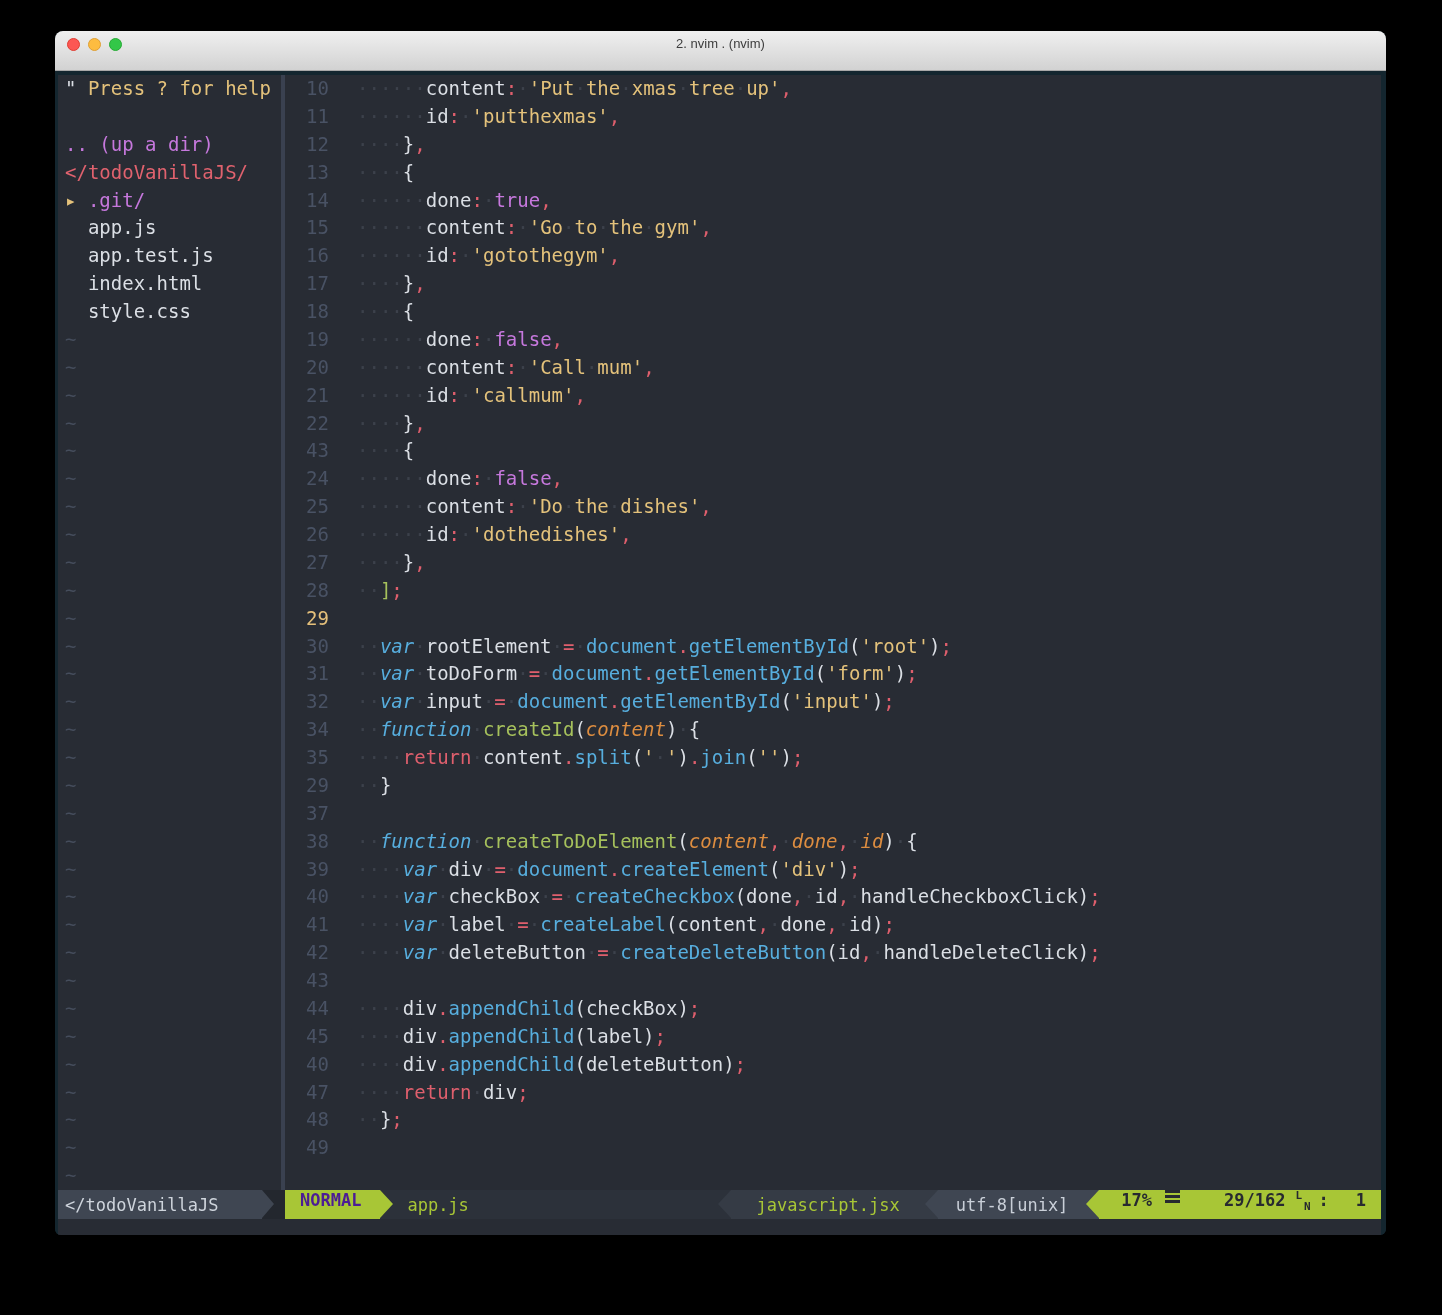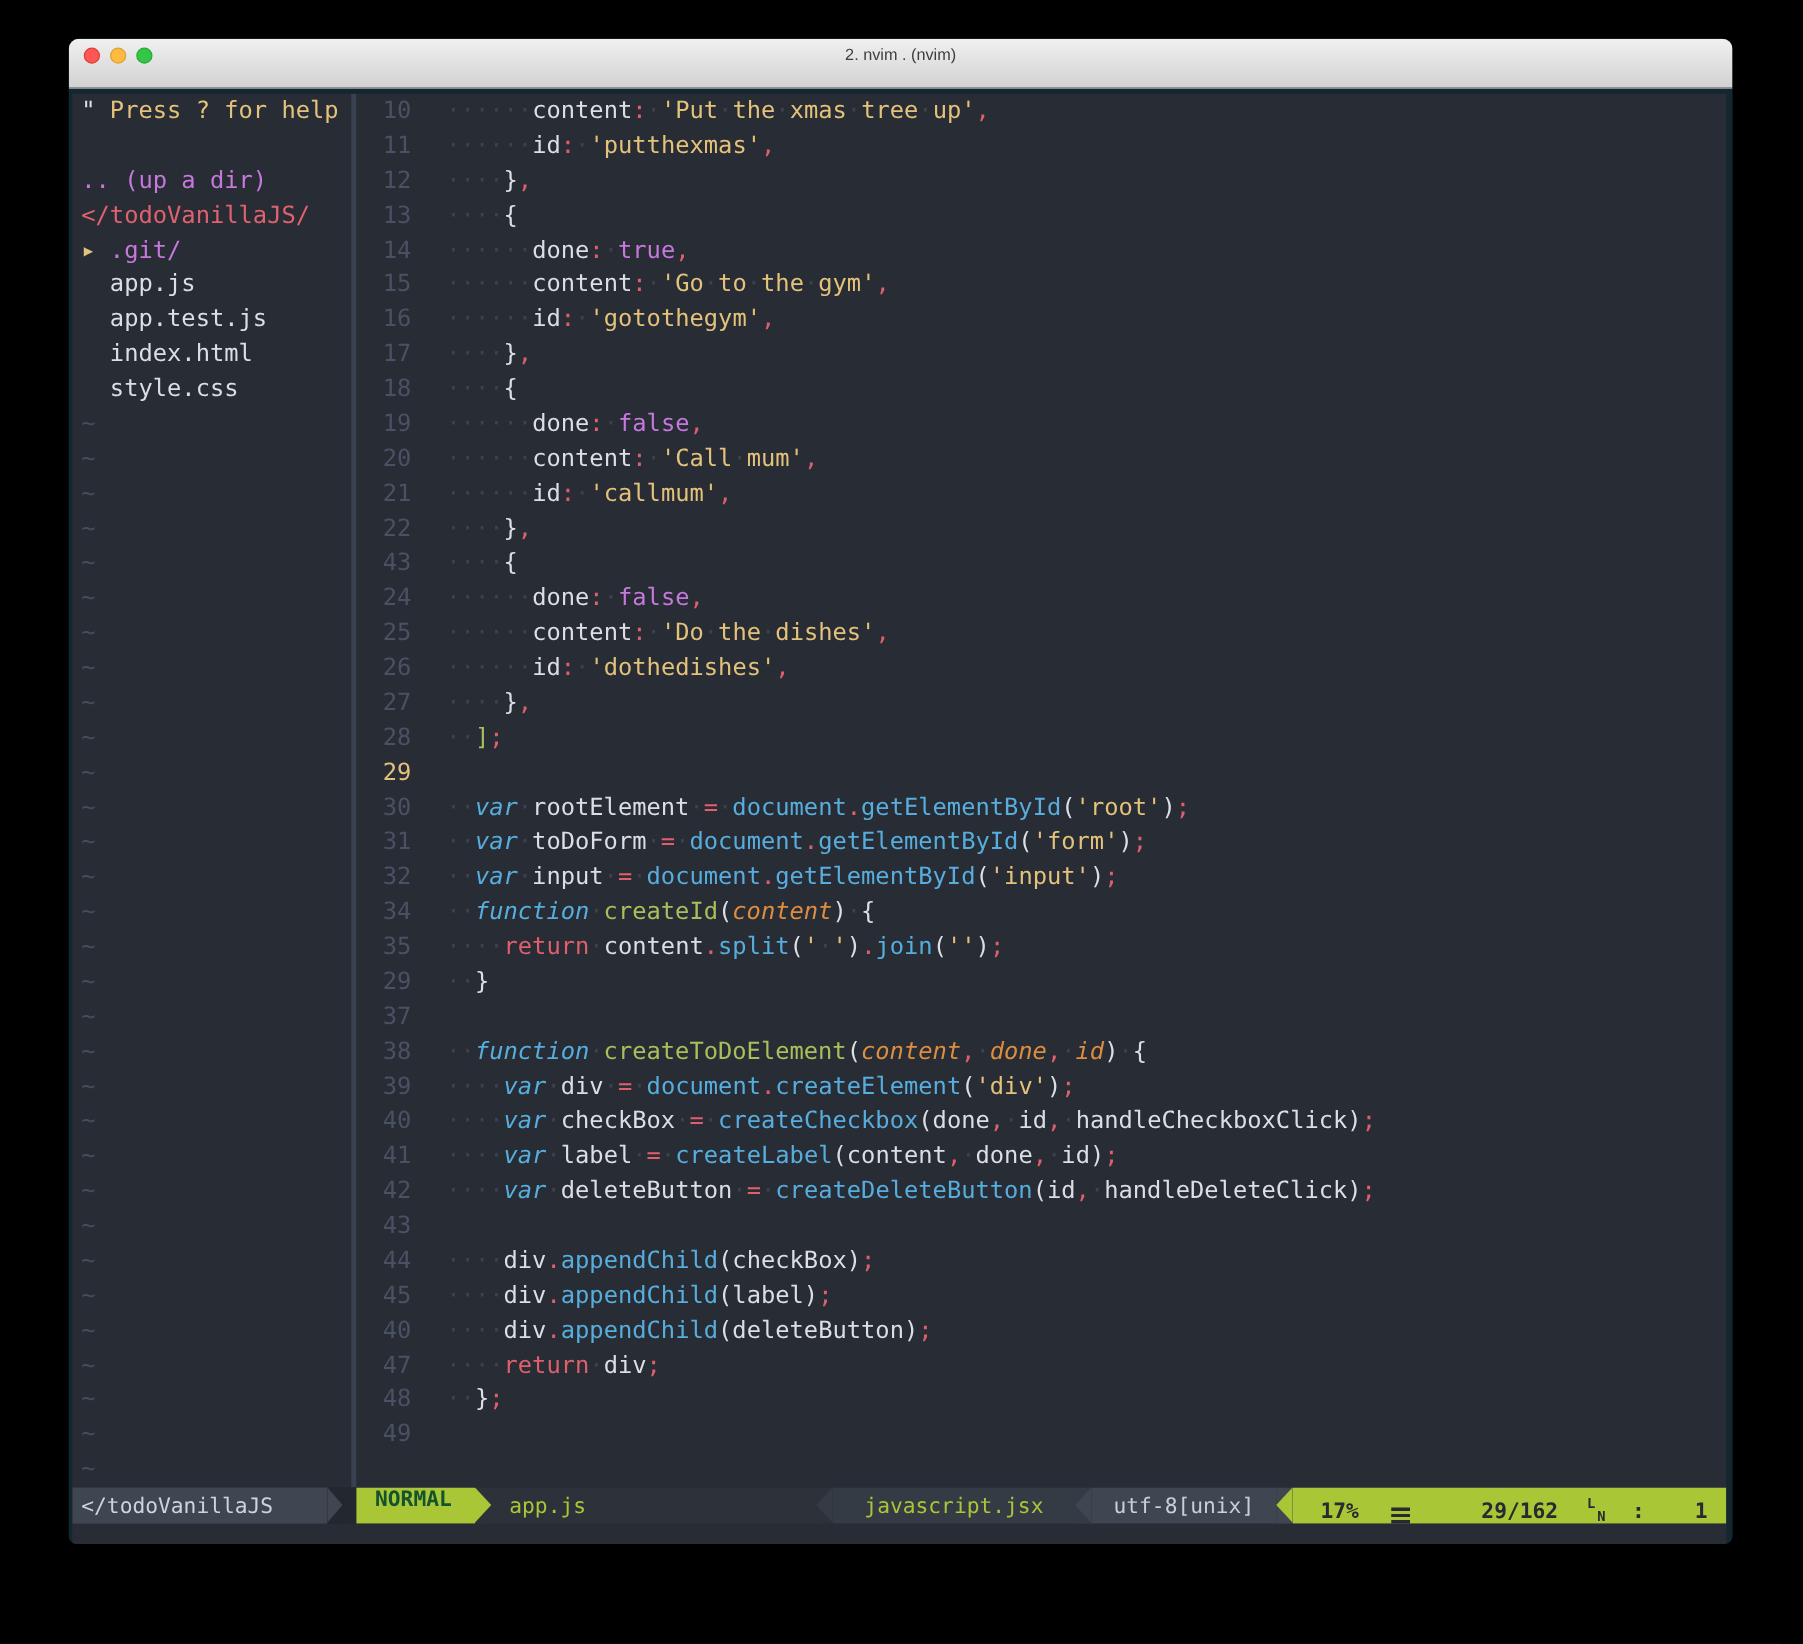--- a/index.html
+++ b/index.html
@@ -63,37 +63,37 @@
   .statusline{height:29px;display:flex;font-size:17px;flex:none;}
   .sl-left{width:227px;flex:none;background:var(--sl-darkl);display:flex;text-align:right;}
   .nerd-seg{background:var(--sl-gray);color:#ced4dc;width:204px;box-sizing:border-box;
             padding:0 8px 0 7px;display:flex;align-items:center;overflow:hidden;}
   .arr-r{width:12px;height:100%;position:relative;flex:none;}
   .arr-r::after{content:'';position:absolute;left:0;top:0;
                 border-top:14.5px solid transparent;border-bottom:14.5px solid transparent;}
   .nerd-arrow{background:var(--sl-darkl);}
   .nerd-arrow::after{border-left:12px solid var(--sl-gray);}
   .sl-right{flex:1;background:var(--sl-mid);display:flex;align-items:stretch;overflow:hidden;}
-  .mode-seg{background:var(--green);color:#14532d;font-weight:bold;
+  .mode-seg{background:var(--green);color:#4c1d95;font-weight:bold;
             padding:0 19px 10px 15px;display:flex;align-items:center;}
   .mode-arrow{background:var(--sl-mid);}
   .mode-arrow::after{border-left:13px solid var(--green);}
   .file-label{color:var(--green);margin-left:15px;display:flex;align-items:center;}
   .spacer{flex:1;}
   .wedge{width:13px;height:100%;position:relative;flex:none;}
   .wedge::after{content:'';position:absolute;left:0;top:0;
                 border-top:14.5px solid transparent;border-bottom:14.5px solid transparent;
                 border-right:13px solid transparent;}
   .w-jsx{background:var(--sl-mid);}   .w-jsx::after{border-right-color:var(--sl-jsx);}
   .w-enc{background:var(--sl-jsx);}   .w-enc::after{border-right-color:var(--sl-gray);}
   .w-pos{background:var(--sl-gray);}  .w-pos::after{border-right-color:var(--green);}
   .seg-jsx{background:var(--sl-jsx);color:var(--green);padding:0 25px;display:flex;align-items:center;}
   .seg-enc{background:var(--sl-gray);color:#c9cfd8;padding:0 18px;display:flex;align-items:center;}
   .seg-pos{background:var(--green);color:#272a30;font-weight:bold;flex:none;
-           display:flex;align-items:flex-end;padding:0 15px 0 22px;gap:13px;}
+           display:flex;align-items:flex-start;padding:0 15px 0 22px;}
   .seg-pos .gap1{margin-left:13px;} .seg-pos .gap2{margin-left:44px;}
   .seg-pos .gap3{margin-left:9px;}  .seg-pos .gap4{margin-left:7px;}
   .seg-pos .gap5{margin-left:27px;}
   .trigram{display:inline-block;width:15px;height:13px;
            background:linear-gradient(#272a30 0 2.6px,transparent 2.6px 5.2px,
                        #272a30 5.2px 7.8px,transparent 7.8px 10.4px,#272a30 10.4px 13px);}
   .ln-glyph{display:inline-block;width:17px;height:22px;position:relative;}
   .ln-glyph i{position:absolute;font-style:normal;font-size:11px;line-height:11px;font-weight:bold;color:#272a30;}
   .ln-glyph .l{left:1px;top:0;}
   .ln-glyph .n{right:1px;bottom:0;}

